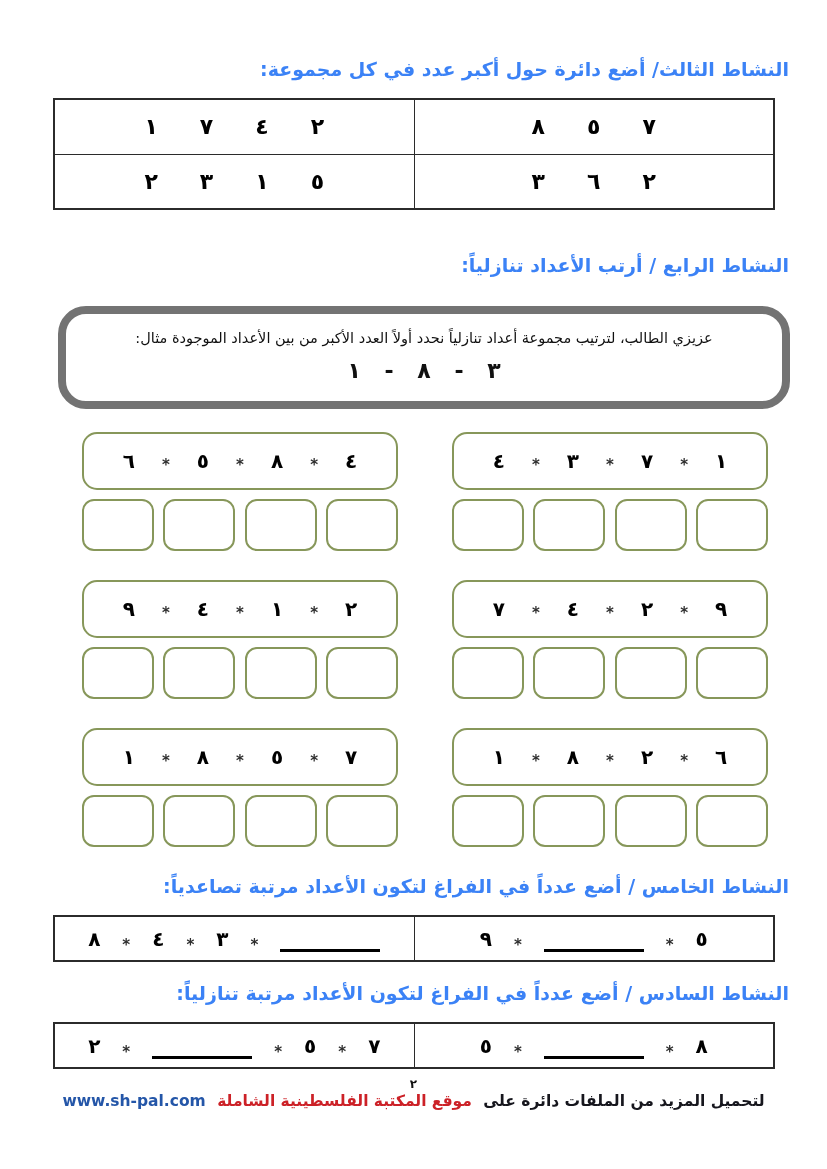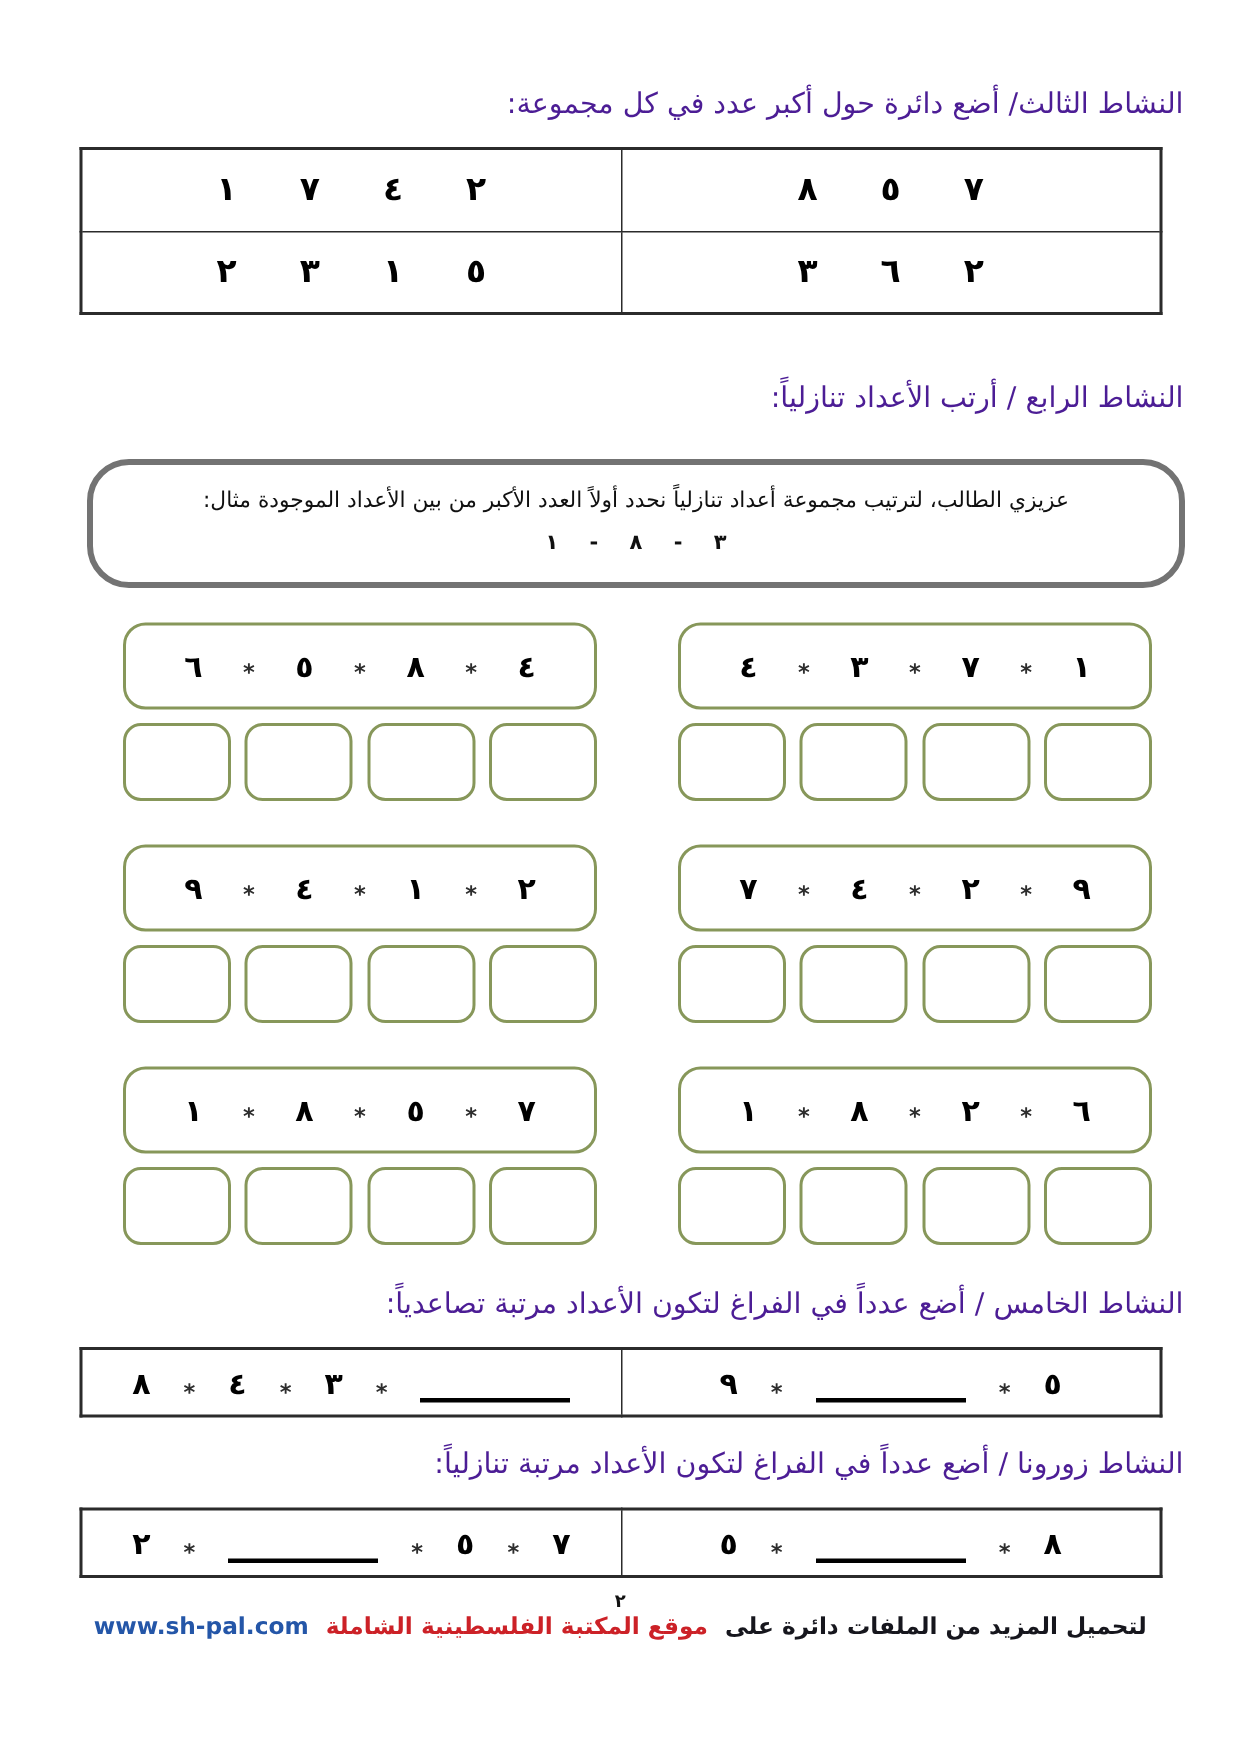--- a/index.html
+++ b/index.html
@@ -4,22 +4,22 @@
 <style>
   * { box-sizing: border-box; }
   html,body { margin:0; padding:0; }
   body {
     width:827px; height:1169px; background:#ffffff; overflow:hidden;
     direction:rtl; color:#000;
     font-family:"DejaVu Sans", sans-serif;
     position:relative;
   }
   .act-title {
-    font-weight:normal; font-size:19px; line-height:26px;
-    margin:0 38px 0 38px; text-align:right; color:#4c1d95;
+    font-weight:bold; font-size:19px; line-height:26px;
+    margin:0 38px 0 38px; text-align:right; color:#3b82f6;
   }
   .t3 { margin-top:56px; }
   .t4 { margin-top:42px; }
   .t5 { margin-top:26px; }
   .t6 { margin-top:18px; }
 
   table.wtable {
     width:722px; margin:16px 52px 0 0;
     border-collapse:collapse; table-layout:fixed;
     border:2px solid #2b2b2b;
@@ -29,27 +29,27 @@
   }
   .cell-nums {
     display:flex; justify-content:center; align-items:baseline; gap:42px;
     font-size:22px; font-weight:bold;
   }
   .fill-cell .cell-nums { gap:22px; font-size:20px; }
   table.fillt td { height:45px; }
 
   .info-box {
     margin:28px 37px 0 58px;
-    border:4px solid #737373; border-radius:28px;
+    border:8px solid #737373; border-radius:28px;
     padding:13px 26px 14px 26px;
     color:#101010;
   }
   .info-line  { text-align:center; font-size:14.5px; line-height:22px; }
   .info-example {
-    text-align:center; font-size:14px; font-weight:bold;
+    text-align:center; font-size:22px; font-weight:bold;
     margin:9px 0 4px 0; word-spacing:16px;
   }
   .info-body {
     text-align:center; font-size:14.5px; line-height:23px; margin-top:8px;
   }
 
   .groups {
     width:686px; margin:23px 59px 0 0;
     display:grid; grid-template-columns:316px 316px;
     column-gap:54px; row-gap:29px;
@@ -268,21 +268,21 @@
             <span class="sep">*</span>
             <span class="num">٤</span>
             <span class="sep">*</span>
             <span class="num">٨</span>
           </div>
     </td>
   </tr>
 </tbody>
   </table>
 
-<div class="act-title t6">النشاط زورونا / أضع عدداً في الفراغ لتكون الأعداد مرتبة تنازلياً:</div>
+<div class="act-title t6">النشاط السادس / أضع عدداً في الفراغ لتكون الأعداد مرتبة تنازلياً:</div>
 
 <table class="wtable fillt">
   <tbody>
       <tr>
     <td class="fill-cell">
       <div class="cell-nums">
             <span class="num">٨</span>
             <span class="sep">*</span>
             <span class="blank-line"></span>
             <span class="sep">*</span>

